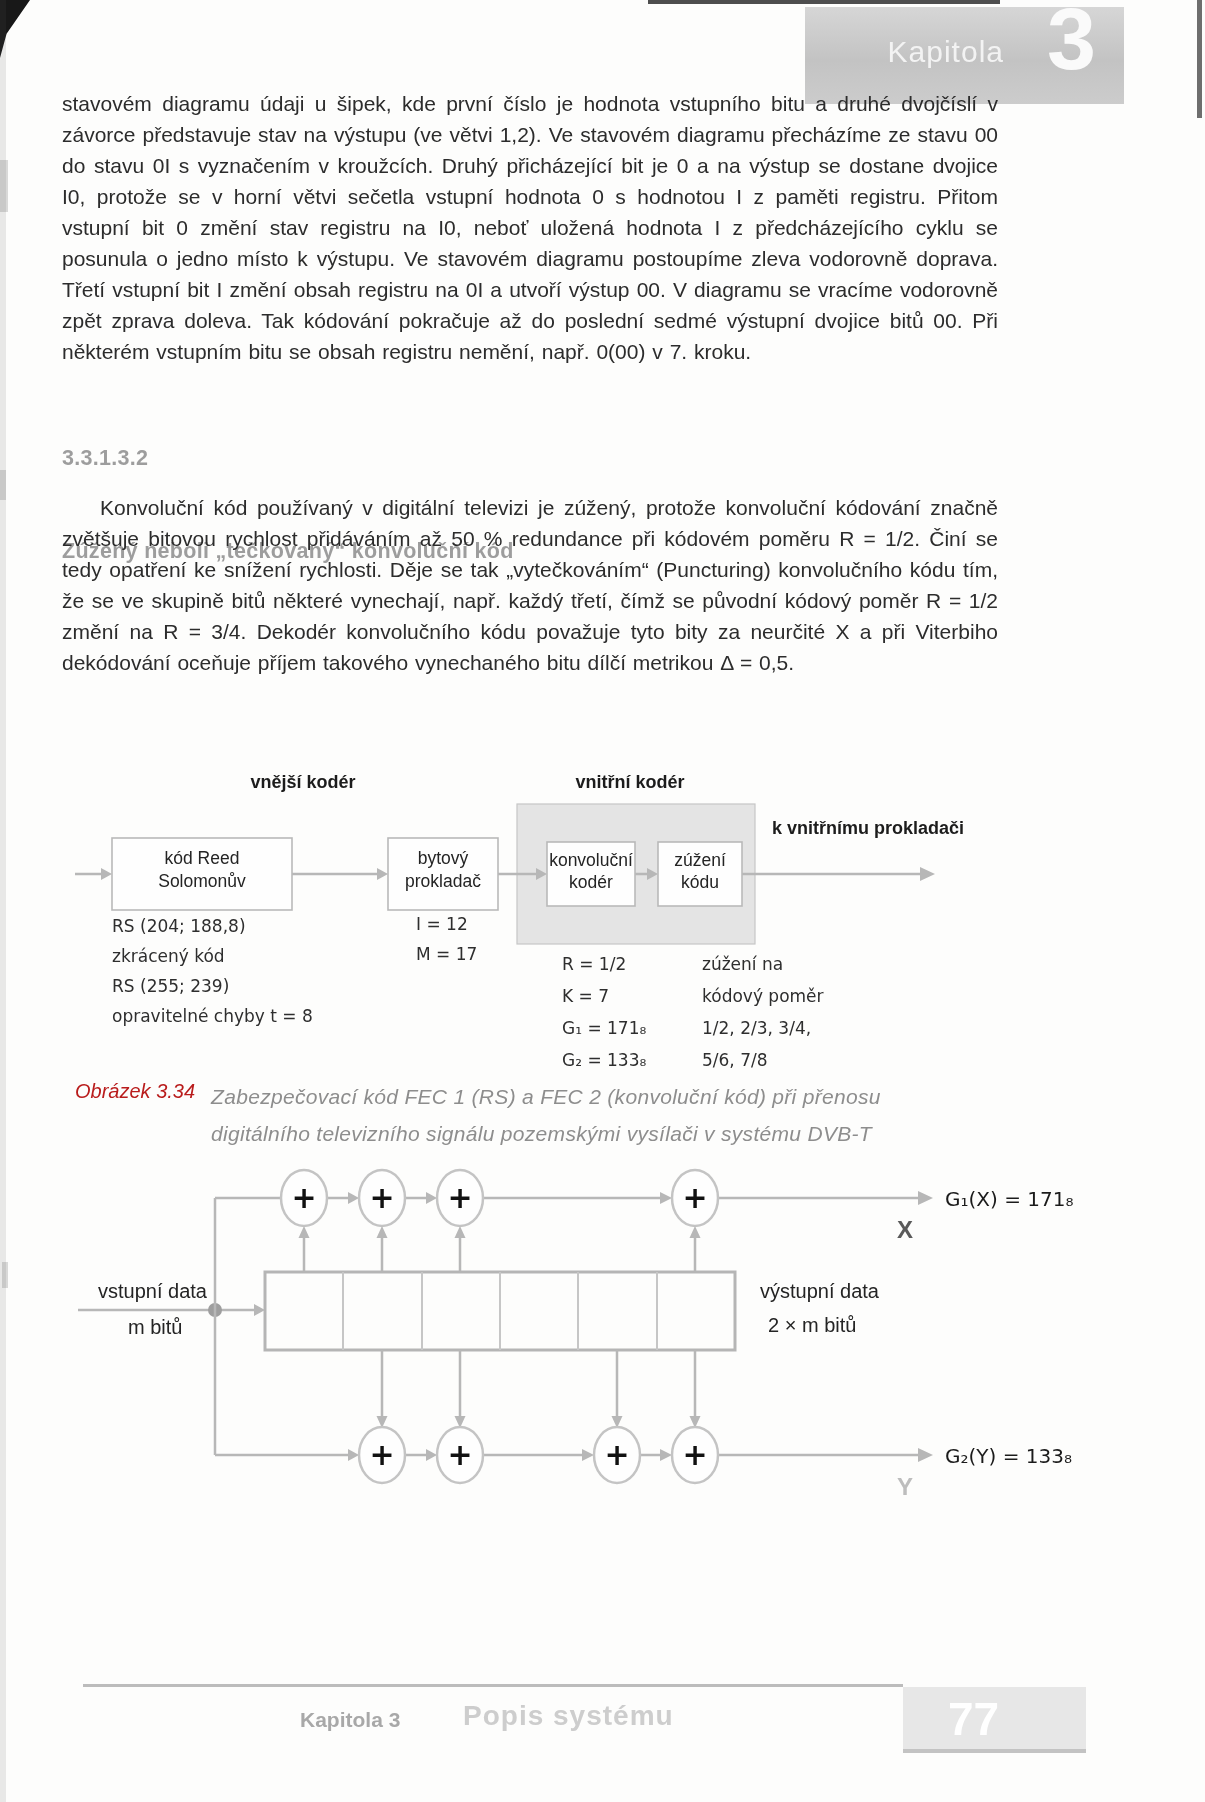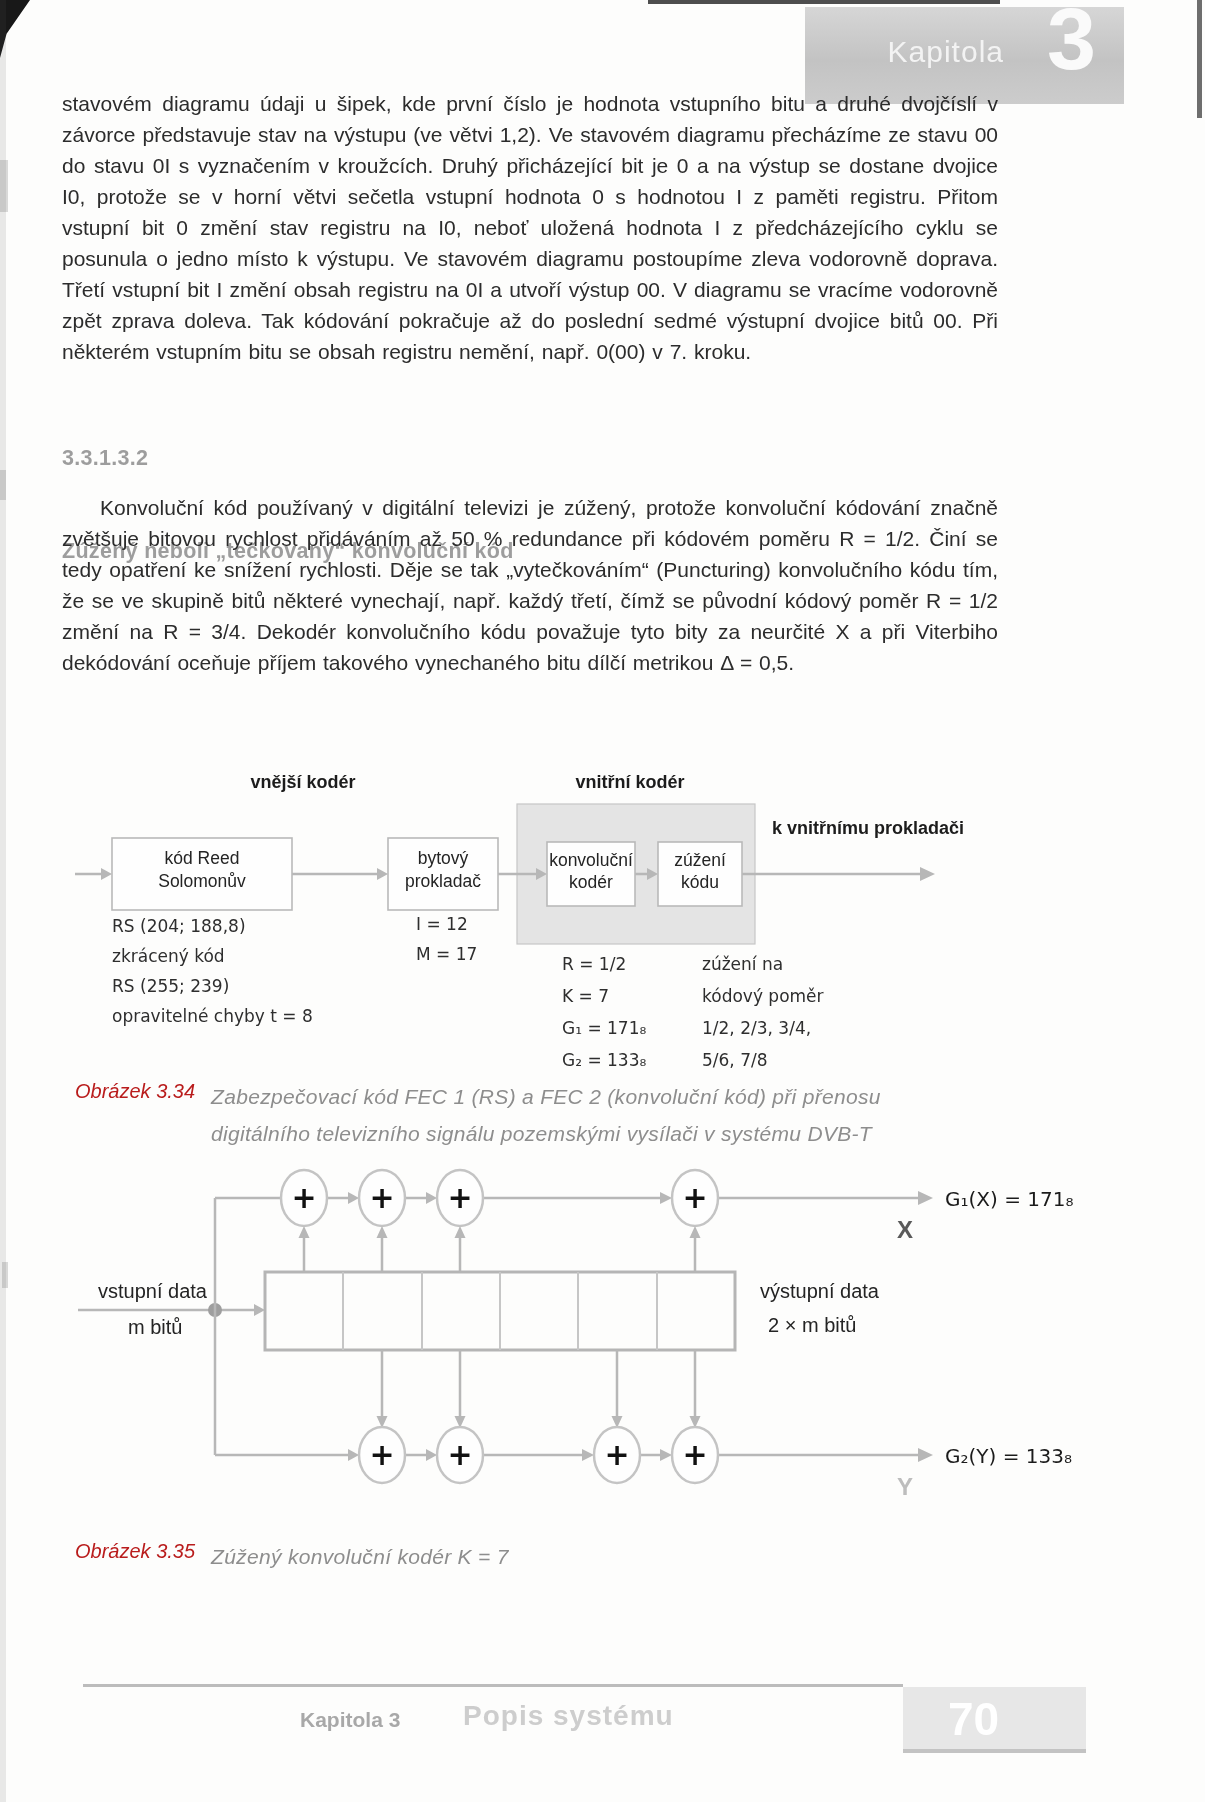--- a/index.html
+++ b/index.html
@@ -254,25 +254,21 @@
     <text class="dlbl" x="38" y="146" style="font-size:20px">vstupní data</text>
     <text class="dlbl" x="68" y="182" style="font-size:20px">m bitů</text>
     <text class="dlbl" x="700" y="146" style="font-size:20px">výstupní data</text>
     <text class="dlbl" x="708" y="180" style="font-size:20px">2 × m bitů</text>
     <text class="xy" x="845" y="86" fill="#5a5a5a" text-anchor="middle">X</text>
     <text class="glabel" x="885" y="54">G₁(X) = 171₈</text>
     <text class="xy" x="845" y="343" fill="#bdbdbd" text-anchor="middle">Y</text>
     <text class="glabel" x="885" y="311">G₂(Y) = 133₈</text>
   </svg>
 
-  <div class="caption" id="caption2">
-    <span class="caption-label">Obrázek 3.35</span>
-    <span class="caption-text">Zúžený konvoluční kodér K = 7</span>
-  </div>
 
   <div class="footer-rule"></div>
   <div class="footer-chapter">Kapitola 3</div>
   <div class="footer-section">Popis systému</div>
   <div class="footer-page-box">
-    <span class="footer-page-number">70</span>
+    <span class="footer-page-number">77</span>
   </div>
 
 </div>
 
 </body></html>

